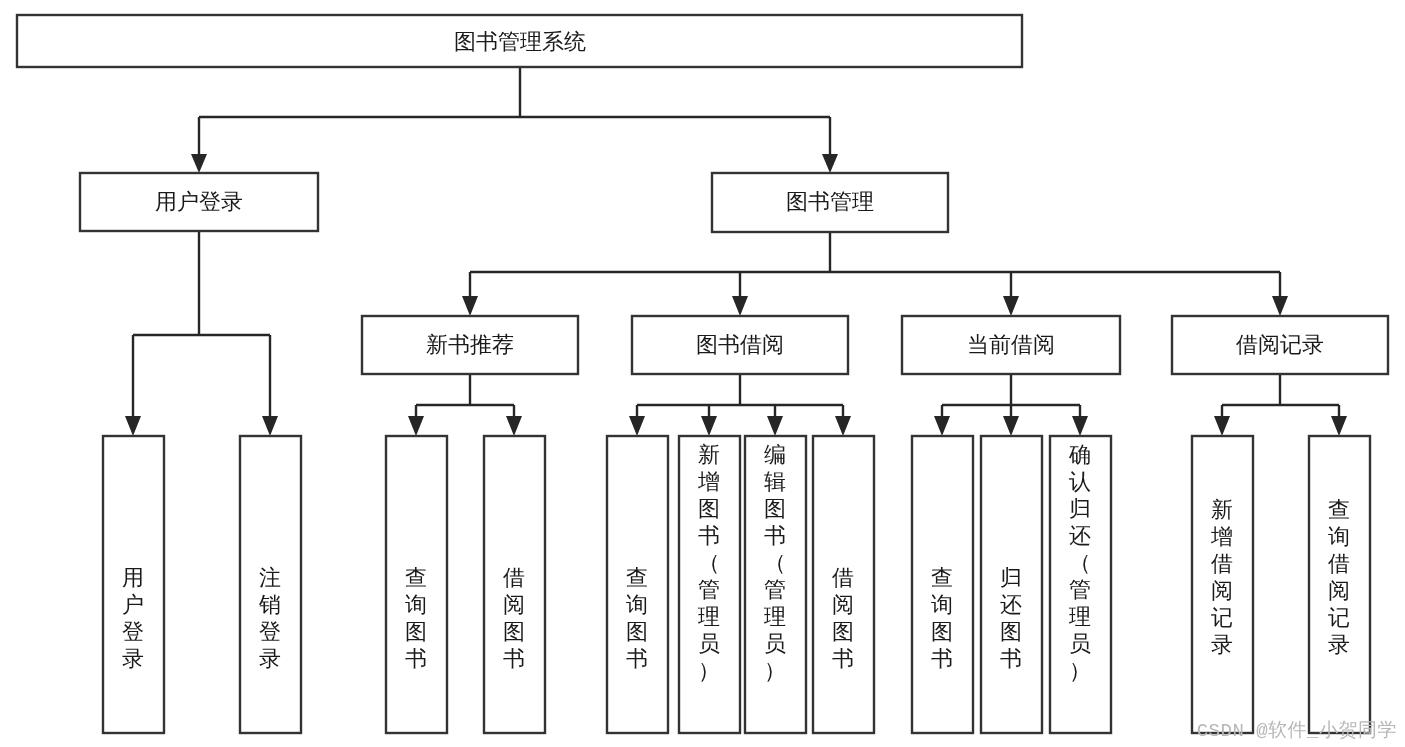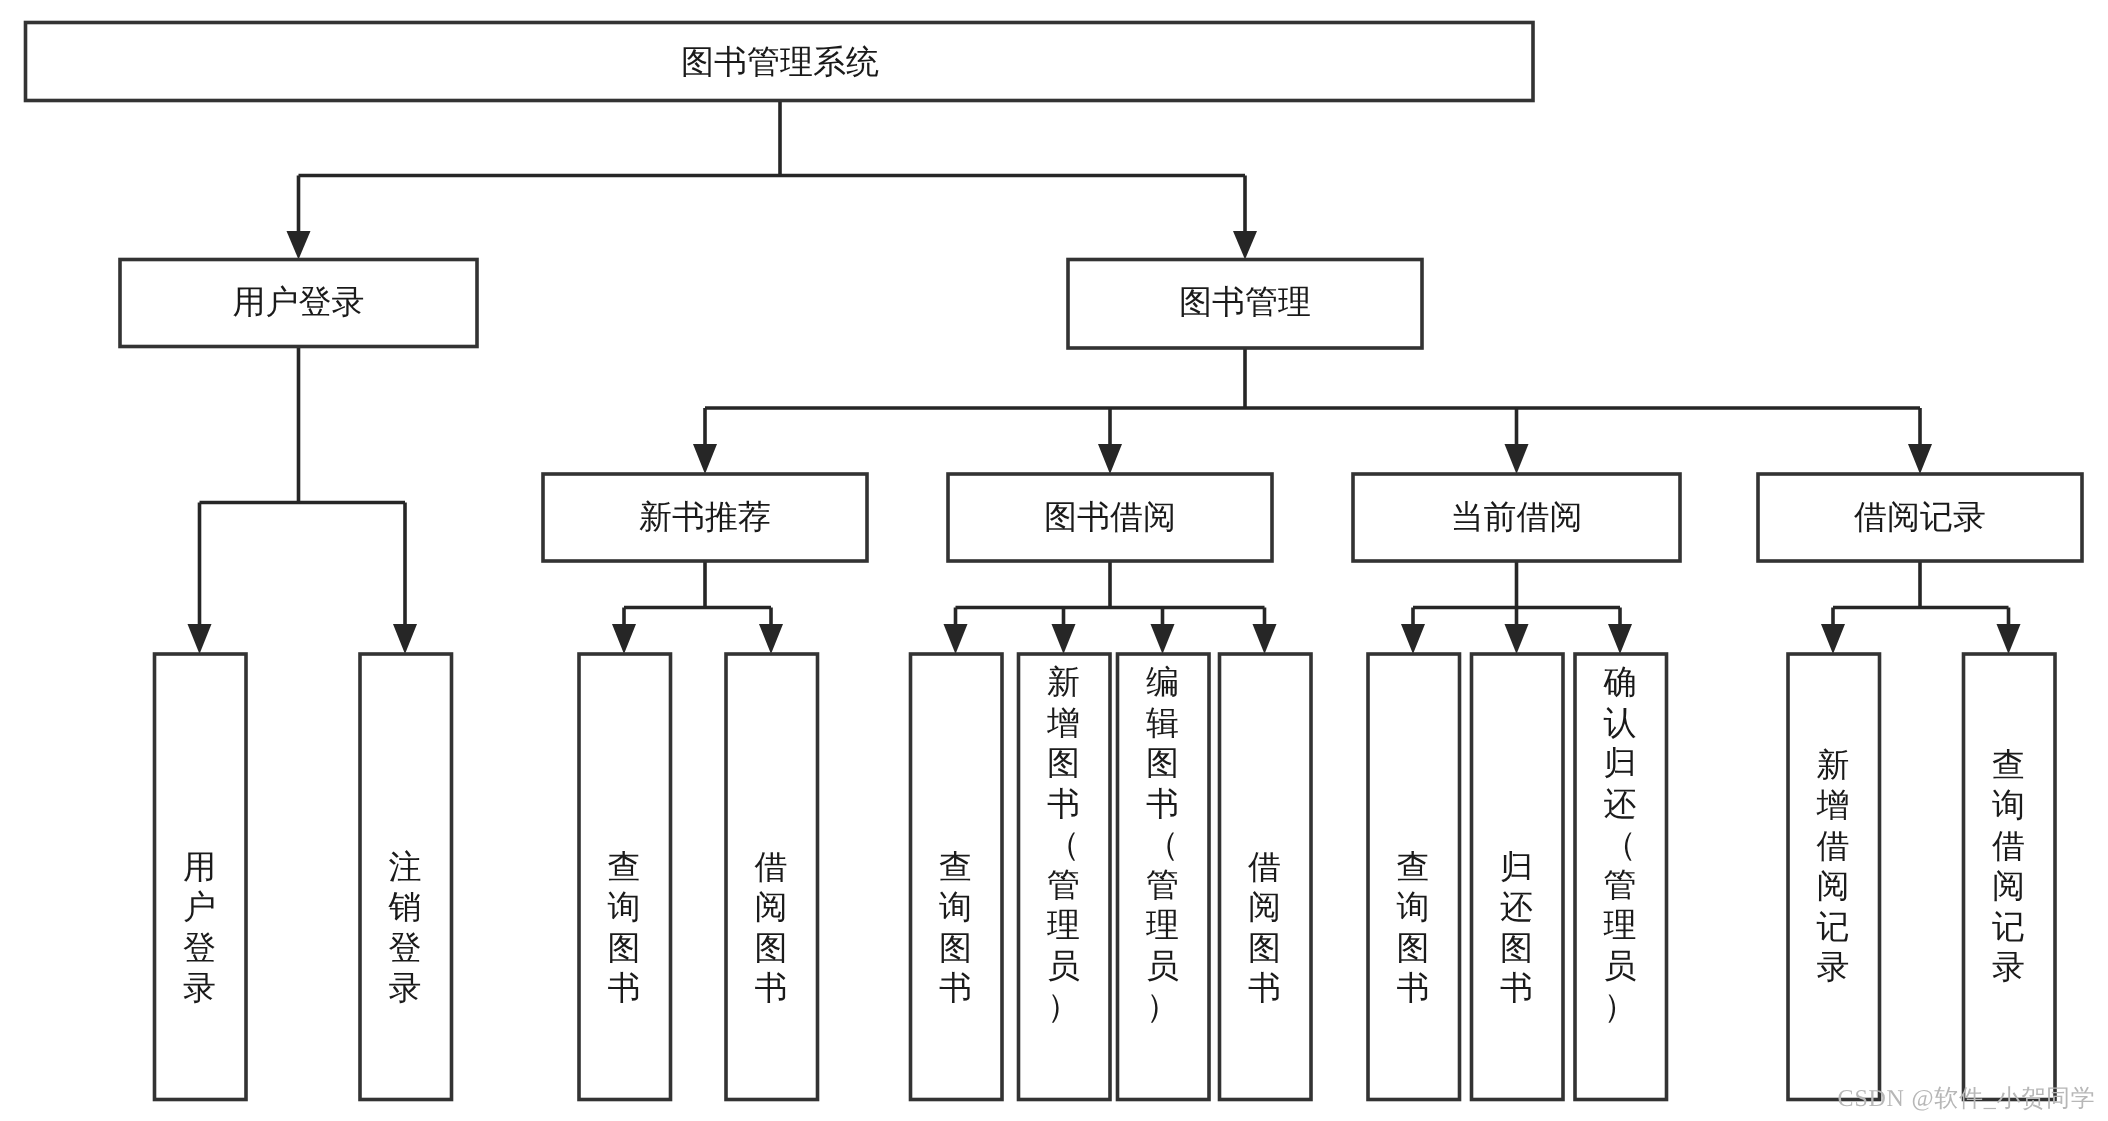--- a/index.html
+++ b/index.html
@@ -52,22 +52,22 @@
     stroke-linecap: butt;
   }
   .arrow-head {
     fill: #262626;
     stroke: none;
   }
   .watermark {
     position: absolute;
     right: 8px;
     bottom: 4px;
-    font-family: Liberation Serif, serif;
-    font-size: 16px;
+    font-family: Liberation Mono, monospace;
+    font-size: 19px;
     color: #b7b7b7;
     letter-spacing: 0.5px;
     white-space: nowrap;
     user-select: none;
   }
 </style>
 </head>
 <body>
 
 <div id="diagram-root">

